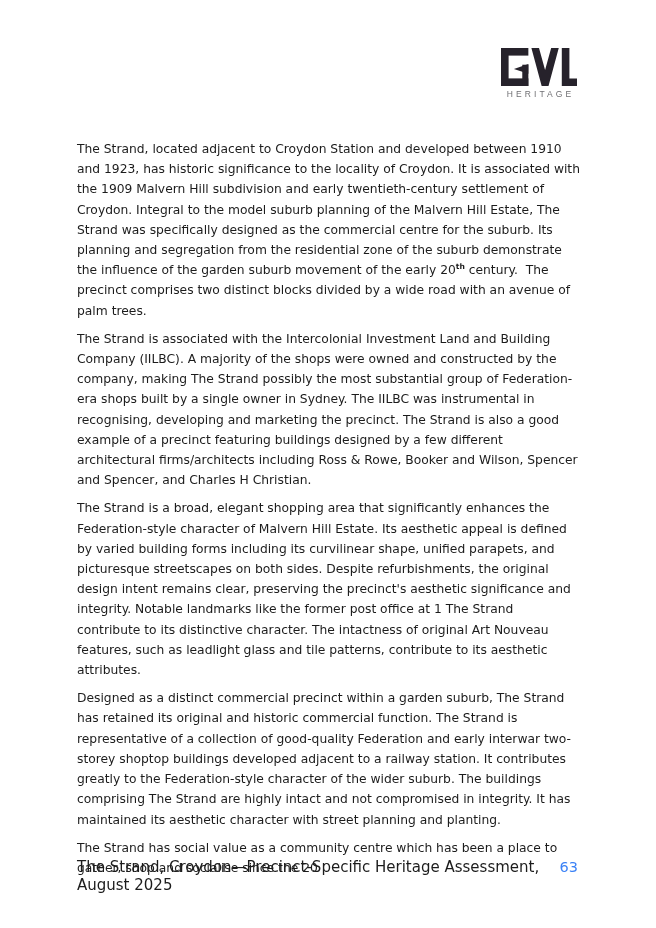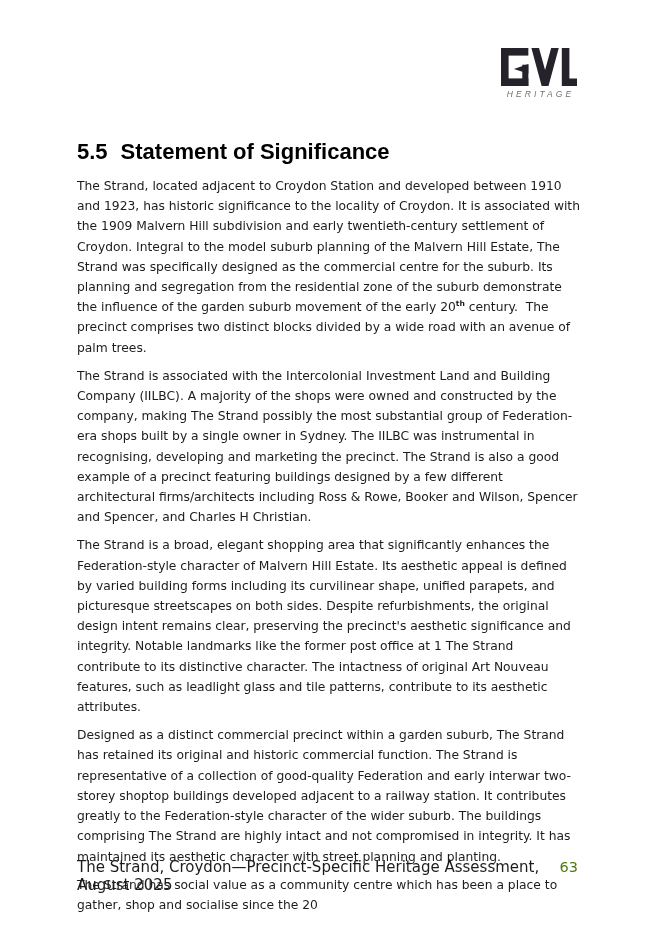--- a/index.html
+++ b/index.html
@@ -24,21 +24,20 @@
   }
   .logo-block svg { display: block; width: 76px; height: 38px; margin: 0 auto; }
   .logo-sub {
     margin-top: 3px;
     font-family: "Liberation Sans", sans-serif;
     font-size: 8.5px;
     letter-spacing: 3.1px;
     margin-right: -3.1px;
     color: #6f6f73;
     white-space: nowrap;
-    font-style: italic;
   }
   
   .content {
     position: absolute;
     left: 77px;
     right: 76px;
     top: 0;
     padding-top: 139px;
   }
   h1 {
@@ -67,21 +66,21 @@
   .footer {
     position: absolute;
     left: 77px;
     right: 78px;
     bottom: 34px;
     display: flex;
     justify-content: space-between;
     align-items: baseline;
   }
   .footer-text { font-size: 15px; color: #1c1c1c; }
-  .footer-pagenum { font-size: 14.5px; color: #4d7c0f; padding-left: 15px; }
+  .footer-pagenum { font-size: 14.5px; color: #3b82f6; padding-left: 15px; }
 </style>
 </head>
 <body>
 
 <div class="page">
 
   <header class="logo-block">
     <svg viewBox="0 0 100 50" aria-hidden="true">
       <g>
         <rect x="0" y="0" width="36" height="10" fill="#26222b"></rect>
@@ -94,23 +93,20 @@
         <polygon points="40,0 50,0 58,29 66,0 76,0 62.5,50 53.5,50" fill="#26222b"></polygon>
       </g>
       <g>
         <polygon points="80,0 90,0 90,40 100,40 100,50 80,50" fill="#26222b"></polygon>
       </g>
     </svg>
     <div class="logo-sub">HERITAGE</div>
   </header>
 
   <main class="content">
-    <h1>
-      <span class="sec-num">5.5</span><span>Statement of Significance</span>
-    </h1>
     <div id="paragraphs">
         <p><span>The Strand, located adjacent to Croydon Station and developed between 1910 and 1923, has historic significance to the locality of Croydon. It is associated with the 1909 Malvern Hill subdivision and early twentieth-century settlement of Croydon. Integral to the model suburb planning of the Malvern Hill Estate, The Strand was specifically designed as the commercial centre for the suburb. Its planning and segregation from the residential zone of the suburb demonstrate the influence of the garden suburb movement of the early 20</span><sup>th</sup><span> century.&nbsp; The precinct comprises two distinct blocks divided by a wide road with an avenue of palm trees.</span></p>
         <p><span>The Strand is associated with the Intercolonial Investment Land and Building Company (IILBC). A majority of the shops were owned and constructed by the company, making The Strand possibly the most substantial group of Federation-era shops built by a single owner in Sydney. The IILBC was instrumental in recognising, developing and marketing the precinct. The Strand is also a good example of a precinct featuring buildings designed by a few different architectural firms/architects including Ross &amp; Rowe, Booker and Wilson, Spencer and Spencer, and Charles H Christian.</span></p>
         <p><span>The Strand is a broad, elegant shopping area that significantly enhances the Federation-style character of Malvern Hill Estate. Its aesthetic appeal is defined by varied building forms including its curvilinear shape, unified parapets, and picturesque streetscapes on both sides. Despite refurbishments, the original design intent remains clear, preserving the precinct's aesthetic significance and integrity. Notable landmarks like the former post office at 1 The Strand contribute to its distinctive character. The intactness of original Art Nouveau features, such as leadlight glass and tile patterns, contribute to its aesthetic attributes.</span></p>
         <p><span>Designed as a distinct commercial precinct within a garden suburb, The Strand has retained its original and historic commercial function. The Strand is representative of a collection of good-quality Federation and early interwar two-storey shoptop buildings developed adjacent to a railway station. It contributes greatly to the Federation-style character of the wider suburb. The buildings comprising The Strand are highly intact and not compromised in integrity. It has maintained its aesthetic character with street planning and planting.</span></p>
         <p><span>The Strand has social value as a community centre which has been a place to gather, shop and socialise since the 20</span></p>
       </div>
   </main>
 
   <footer class="footer">

